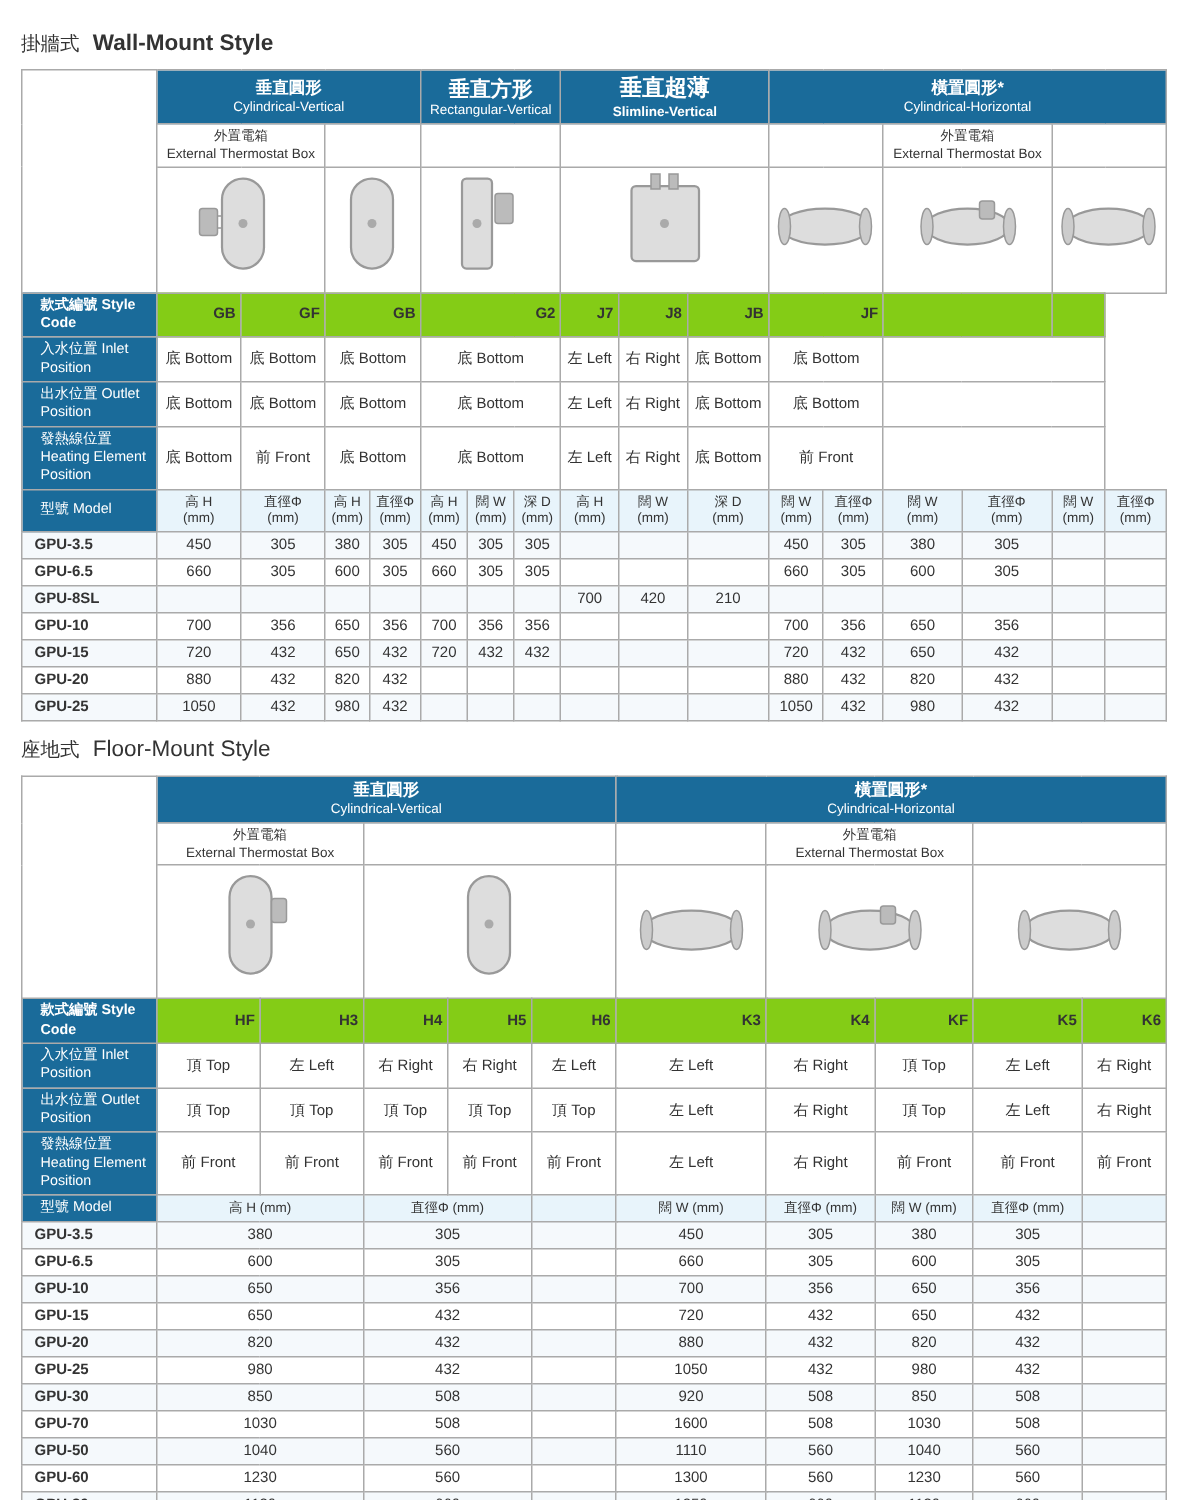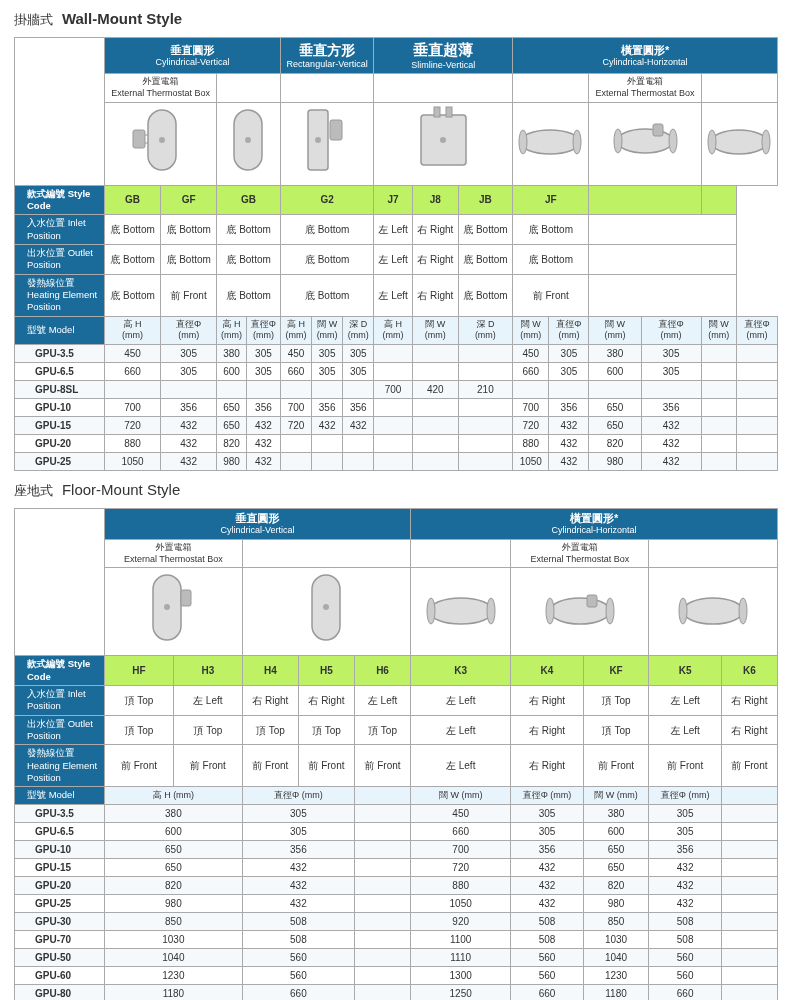--- a/index.html
+++ b/index.html
@@ -10,20 +10,21 @@
       color: #333;
       width: 792px;
       min-height: 1000px;
       padding: 10px 14px;
     }
     .section-title {
       font-size: 16px;
       font-weight: bold;
       color: #333;
       margin-bottom: 8px;
+      margin-top: 10px;
     }
     .section-title span {
       font-size: 13px;
       font-weight: normal;
     }
     table {
       border-collapse: collapse;
       width: 100%;
       font-size: 10px;
     }
@@ -34,39 +35,40 @@
       vertical-align: middle;
       line-height: 1.3;
     }
     .header-blue {
       background-color: #1a6b9a;
       color: #fff;
       font-weight: bold;
       margin-top: 32px;
     }
     .sub-header {
-      background-color: #bef264;
+      background-color: #84cc16;
       font-weight: bold;
+      text-align: right;
     }
     .row-label {
       background-color: #1a6b9a;
       color: #fff;
       text-align: left;
       padding-left: 12px;
       font-size: 9.5px;
     }
     .model-row td {
       background-color: #fff;
     }
     .model-row:nth-child(even) td {
       background-color: #f5f9fc;
     }
     .model-code {
       text-align: left;
-      padding-left: 20px;
+      padding-left: 8px;
       font-weight: bold;
     }
     .dim-header {
       background-color: #e8f4fb;
       font-size: 9px;
     }
     .top-section { margin-bottom: 10px; }
     .section-divider { margin: 8px 0; }
   </style>
 </head>
@@ -88,21 +90,21 @@
           <div style="font-size:9px;font-weight:normal;">Cylindrical-Vertical</div>
         </td>
 
         <td colspan="3" class="header-blue">
           <div style="font-size:14px;">垂直方形</div>
           <div style="font-size:9px;font-weight:normal;">Rectangular-Vertical</div>
         </td>
 
         <td colspan="3" class="header-blue">
           <div style="font-size:15px;">垂直超薄</div>
-          <div style="font-size:9px;font-weight:normal;">Slimline-Vertical</div>
+          <div style="font-size:9px;font-weight:bold;">Slimline-Vertical</div>
         </td>
 
         <td colspan="6" class="header-blue">
           <div style="font-size:11px;">橫置圓形*</div>
           <div style="font-size:9px;font-weight:normal;">Cylindrical-Horizontal</div>
         </td>
       </tr>
       <tr>
 
         <td colspan="2" style="background:#fff; border:1px solid #aaa; font-size:9px;">外置電箱<br>External Thermostat Box</td>
@@ -597,21 +599,21 @@
           <td colspan="2">508</td>
           <td>850</td>
           <td colspan="2">508</td>
           <td></td>
       </tr>
       <tr class="model-row">
         <td class="model-code">GPU-70</td>
         <td colspan="2">1030</td>
           <td colspan="2">508</td>
           <td colspan="3"></td>
-        <td colspan="2">1100</td>
+        <td colspan="2">1600</td>
           <td colspan="2">508</td>
           <td>1030</td>
           <td colspan="2">508</td>
           <td></td>
       </tr>
       <tr class="model-row">
         <td class="model-code">GPU-50</td>
         <td colspan="2">1040</td>
           <td colspan="2">560</td>
           <td colspan="3"></td>

